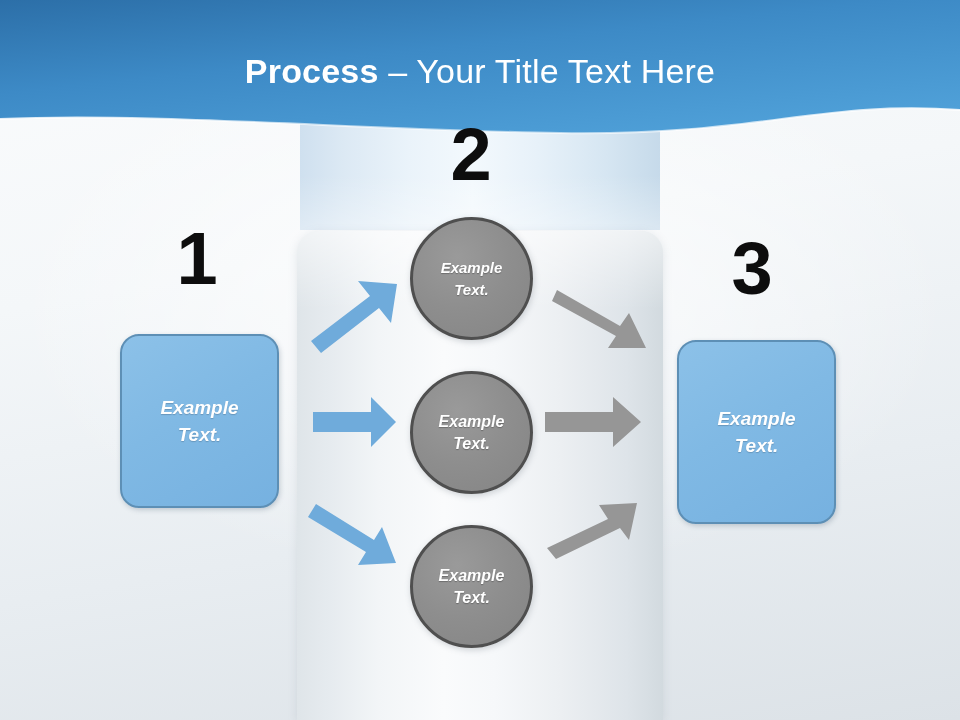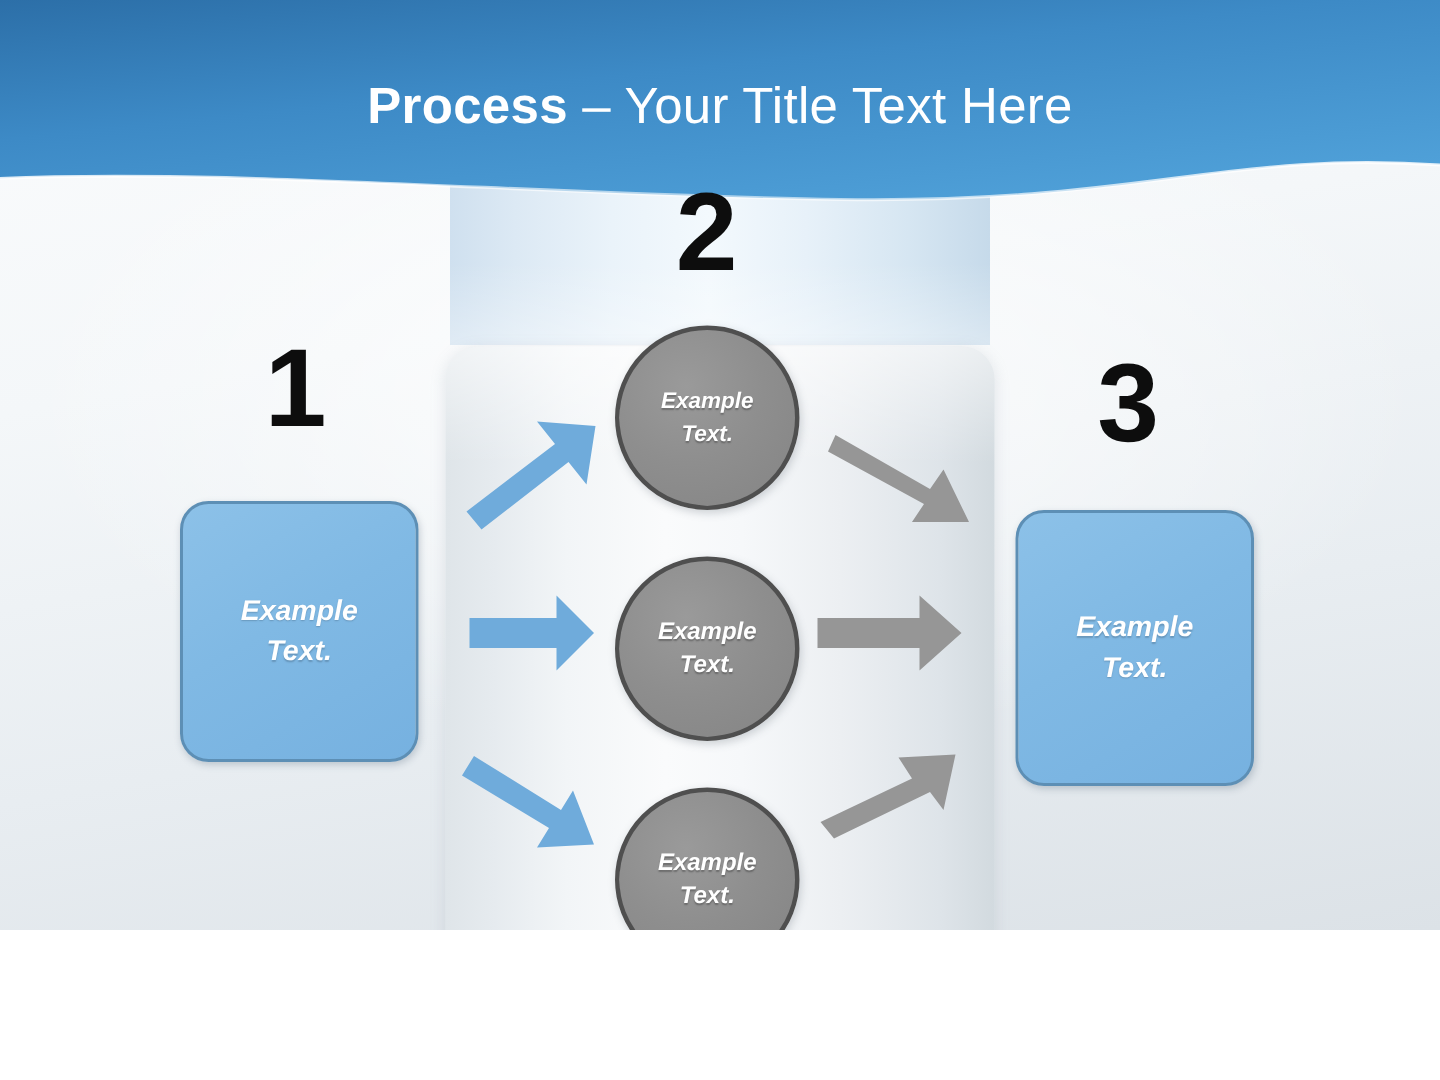--- a/index.html
+++ b/index.html
@@ -9,21 +9,21 @@
   body {
     width: 960px;
     height: 720px;
     overflow: hidden;
     font-family: "Liberation Sans", sans-serif;
   }
 
   #slide {
     position: relative;
     width: 960px;
-    height: 620px;
+    height: 720px;
     overflow: hidden;
     background: linear-gradient(170deg, #fbfcfd 0%, #f4f7f9 35%, #e8edf1 68%, #dce2e7 100%);
   }
 
   
   .bg-vignette {
     position: absolute;
     inset: 0;
     background:
       radial-gradient(ellipse 70% 55% at 50% 42%, rgba(255,255,255,0.85) 0%, rgba(255,255,255,0.0) 70%);

